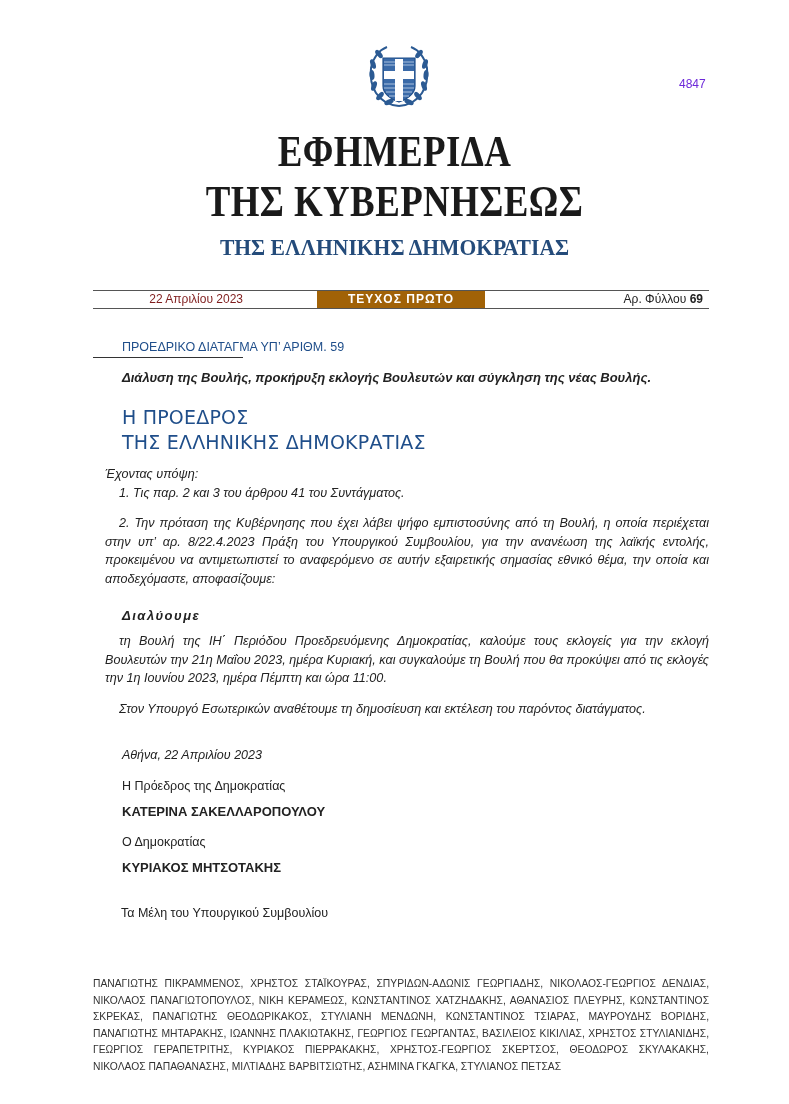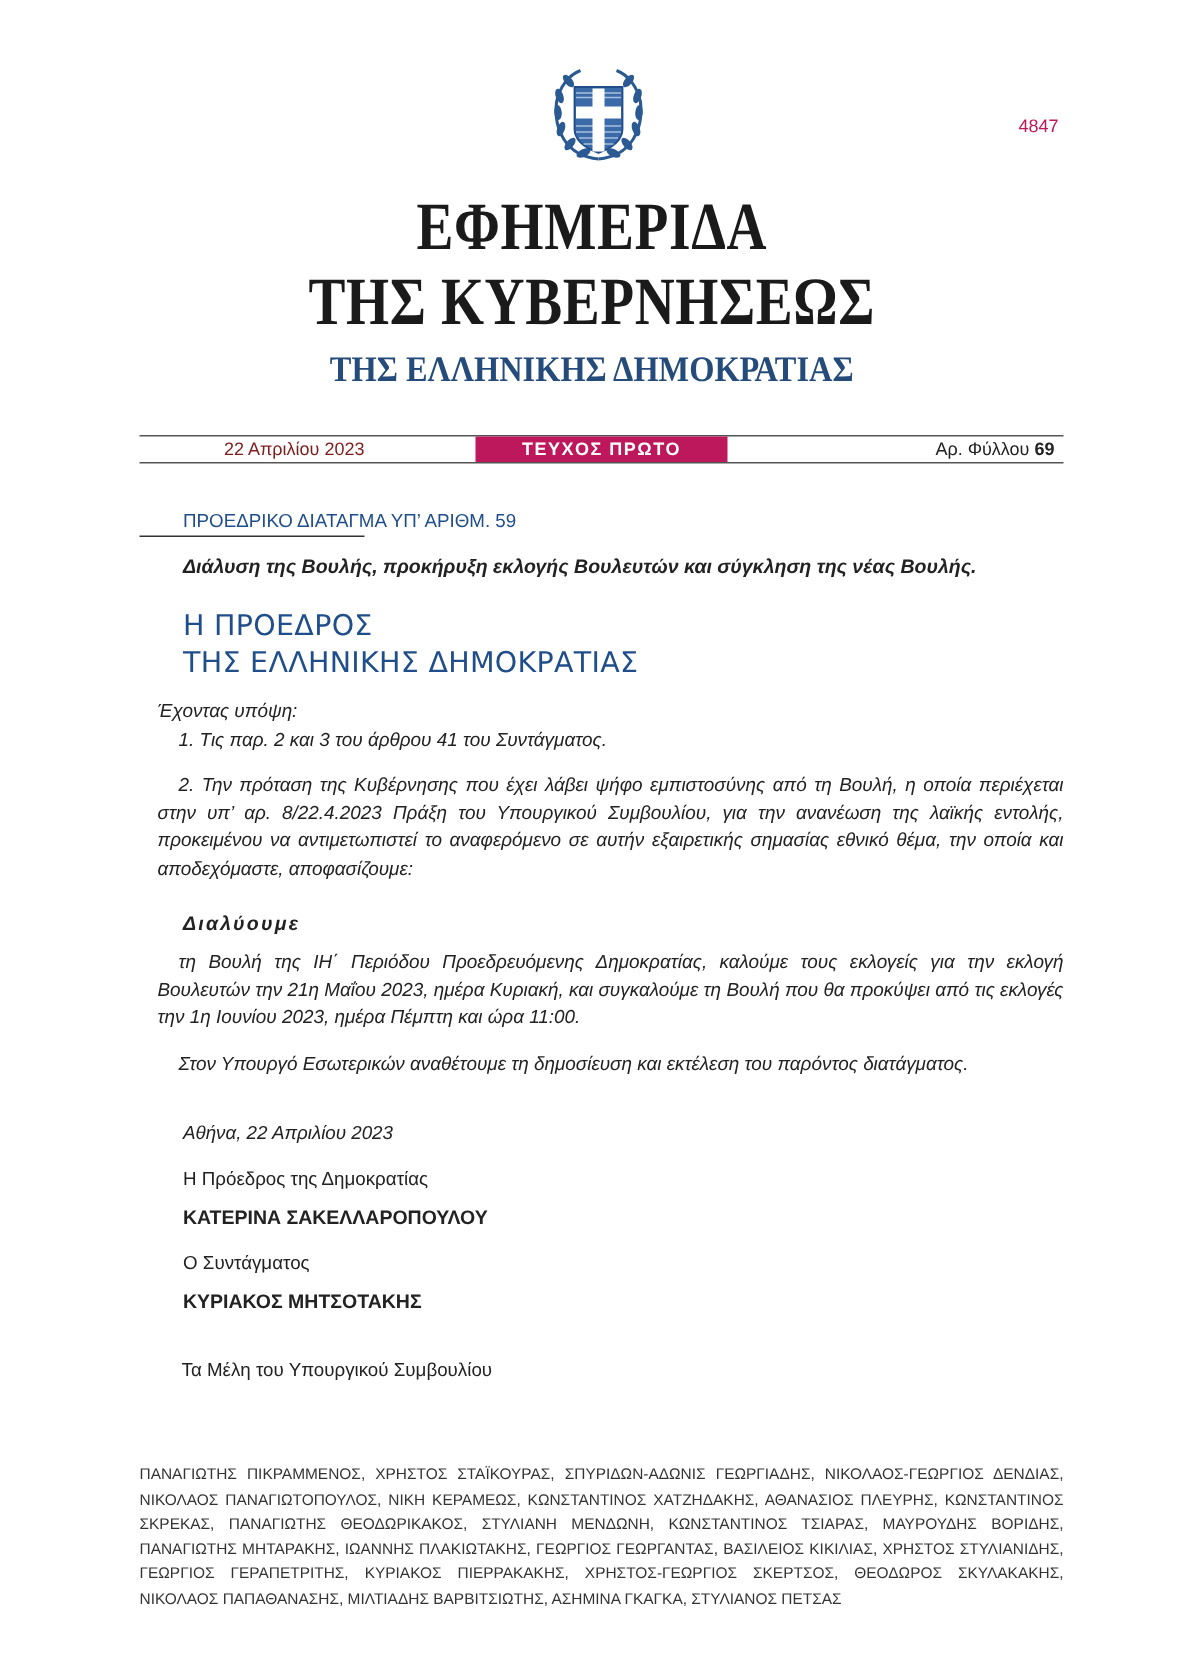--- a/index.html
+++ b/index.html
@@ -1,30 +1,30 @@
 <!DOCTYPE html>
 <html><head>
 <meta charset="utf-8">
 <style>
   html, body { margin: 0; padding: 0; background: #ffffff; }
   body { width: 789px; height: 1104px; position: relative; overflow: hidden; color: #222; font-family: "DejaVu Sans", "Liberation Sans", sans-serif; }
   .abs { position: absolute; }
 
-  .page-number { left: 679px; top: 77px; font-size: 12px; color: #be185d; font-family: "Liberation Sans", sans-serif; }
+  .page-number { left: 679px; top: 77px; font-size: 12px; color: #6d28d9; font-family: "Liberation Sans", sans-serif; }
 
   .emblem { left: 363px; top: 42px; width: 72px; height: 72px; }
 
   .title1, .title2 { left: 0; width: 789px; text-align: center; font-family: "Liberation Serif", "DejaVu Serif", serif; font-weight: bold; color: #1a1a1a; letter-spacing: 0.5px; }
   .title1 { top: 126px; font-size: 45px; line-height: 50px; transform: scaleX(0.82); }
   .title2 { top: 176px; font-size: 45px; line-height: 50px; transform: scaleX(0.82); }
   .title3 { left: 0; width: 789px; top: 234px; text-align: center; font-family: "Liberation Serif", "DejaVu Serif", serif; font-weight: bold; font-size: 24px; color: #244b7a; transform: scaleX(0.9); }
 
   .bar { left: 93px; top: 290px; width: 616px; height: 17px; border-top: 1.5px solid #555; border-bottom: 1.5px solid #555; }
   .bar-date { position: absolute; left: 0; top: 0; width: 150px; text-align: right; font-size: 12px; line-height: 17px; font-family: "Liberation Sans", sans-serif; color: #7f1d1d; }
-  .bar-issue { position: absolute; left: 224px; top: 0; width: 168px; height: 17px; background: #be185d; color: #fff; text-align: center; font-size: 12px; line-height: 17px; font-weight: bold; letter-spacing: 1px; font-family: "Liberation Sans", sans-serif; }
+  .bar-issue { position: absolute; left: 224px; top: 0; width: 168px; height: 17px; background: #a16207; color: #fff; text-align: center; font-size: 12px; line-height: 17px; font-weight: bold; letter-spacing: 1px; font-family: "Liberation Sans", sans-serif; }
   .bar-sheet { position: absolute; right: 6px; top: 0; font-size: 12px; line-height: 17px; font-family: "Liberation Sans", sans-serif; color: #222; }
   .bar-sheet b { font-weight: bold; }
 
   .decree-head { left: 122px; top: 340px; font-size: 12.5px; color: #1f4e8a; font-family: "Liberation Sans", sans-serif; }
   .decree-rule { left: 93px; top: 357px; width: 150px; height: 1px; background: #333; }
 
   .subject { left: 122px; top: 370px; font-size: 13px; font-style: italic; font-weight: bold; color: #222; font-family: "Liberation Sans", sans-serif; }
 
   .president1, .president2 { left: 122px; font-size: 19px; color: #1f4e8a; font-family: "DejaVu Sans", sans-serif; letter-spacing: 0.2px; }
   .president1 { top: 406px; }
@@ -116,17 +116,17 @@
 <div class="abs body-text p-item2 indent">2. Την πρόταση της Κυβέρνησης που έχει λάβει ψήφο εμπιστοσύνης από τη Βουλή, η οποία περιέχεται στην υπ’ αρ. 8/22.4.2023 Πράξη του Υπουργικού Συμβουλίου, για την ανανέωση της λαϊκής εντολής, προκειμένου να αντιμετωπιστεί το αναφερόμενο σε αυτήν εξαιρετικής σημασίας εθνικό θέμα, την οποία και αποδεχόμαστε, αποφασίζουμε:</div>
 
 <div class="abs dissolve-head">Διαλύουμε</div>
 <div class="abs body-text p-dissolve indent">τη Βουλή της ΙΗ΄ Περιόδου Προεδρευόμενης Δημοκρατίας, καλούμε τους εκλογείς για την εκλογή Βουλευτών την 21η Μαΐου 2023, ημέρα Κυριακή, και συγκαλούμε τη Βουλή που θα προκύψει από τις εκλογές την 1η Ιουνίου 2023, ημέρα Πέμπτη και ώρα 11:00.</div>
 <div class="abs body-text p-minister indent">Στον Υπουργό Εσωτερικών αναθέτουμε τη δημοσίευση και εκτέλεση του παρόντος διατάγματος.</div>
 
 <div class="abs place-date">Αθήνα, 22 Απριλίου 2023</div>
 
 <div class="abs sig-role role1">Η Πρόεδρος της Δημοκρατίας</div>
 <div class="abs sig-name name1">ΚΑΤΕΡΙΝΑ ΣΑΚΕΛΛΑΡΟΠΟΥΛΟΥ</div>
-<div class="abs sig-role role2">Ο Συντάγματος</div>
+<div class="abs sig-role role2">Ο Δημοκρατίας</div>
 <div class="abs sig-name name2">ΚΥΡΙΑΚΟΣ ΜΗΤΣΟΤΑΚΗΣ</div>
 
 <div class="abs members-head">Τα Μέλη του Υπουργικού Συμβουλίου</div>
 <div class="abs members-list">ΠΑΝΑΓΙΩΤΗΣ ΠΙΚΡΑΜΜΕΝΟΣ, ΧΡΗΣΤΟΣ ΣΤΑΪΚΟΥΡΑΣ, ΣΠΥΡΙΔΩΝ-ΑΔΩΝΙΣ ΓΕΩΡΓΙΑΔΗΣ, ΝΙΚΟΛΑΟΣ-ΓΕΩΡΓΙΟΣ ΔΕΝΔΙΑΣ, ΝΙΚΟΛΑΟΣ ΠΑΝΑΓΙΩΤΟΠΟΥΛΟΣ, ΝΙΚΗ ΚΕΡΑΜΕΩΣ, ΚΩΝΣΤΑΝΤΙΝΟΣ ΧΑΤΖΗΔΑΚΗΣ, ΑΘΑΝΑΣΙΟΣ ΠΛΕΥΡΗΣ, ΚΩΝΣΤΑΝΤΙΝΟΣ ΣΚΡΕΚΑΣ, ΠΑΝΑΓΙΩΤΗΣ ΘΕΟΔΩΡΙΚΑΚΟΣ, ΣΤΥΛΙΑΝΗ ΜΕΝΔΩΝΗ, ΚΩΝΣΤΑΝΤΙΝΟΣ ΤΣΙΑΡΑΣ, ΜΑΥΡΟΥΔΗΣ ΒΟΡΙΔΗΣ, ΠΑΝΑΓΙΩΤΗΣ ΜΗΤΑΡΑΚΗΣ, ΙΩΑΝΝΗΣ ΠΛΑΚΙΩΤΑΚΗΣ, ΓΕΩΡΓΙΟΣ ΓΕΩΡΓΑΝΤΑΣ, ΒΑΣΙΛΕΙΟΣ ΚΙΚΙΛΙΑΣ, ΧΡΗΣΤΟΣ ΣΤΥΛΙΑΝΙΔΗΣ, ΓΕΩΡΓΙΟΣ ΓΕΡΑΠΕΤΡΙΤΗΣ, ΚΥΡΙΑΚΟΣ ΠΙΕΡΡΑΚΑΚΗΣ, ΧΡΗΣΤΟΣ-ΓΕΩΡΓΙΟΣ ΣΚΕΡΤΣΟΣ, ΘΕΟΔΩΡΟΣ ΣΚΥΛΑΚΑΚΗΣ, ΝΙΚΟΛΑΟΣ ΠΑΠΑΘΑΝΑΣΗΣ, ΜΙΛΤΙΑΔΗΣ ΒΑΡΒΙΤΣΙΩΤΗΣ, ΑΣΗΜΙΝΑ ΓΚΑΓΚΑ, ΣΤΥΛΙΑΝΟΣ ΠΕΤΣΑΣ</div>
 
 </body></html>

